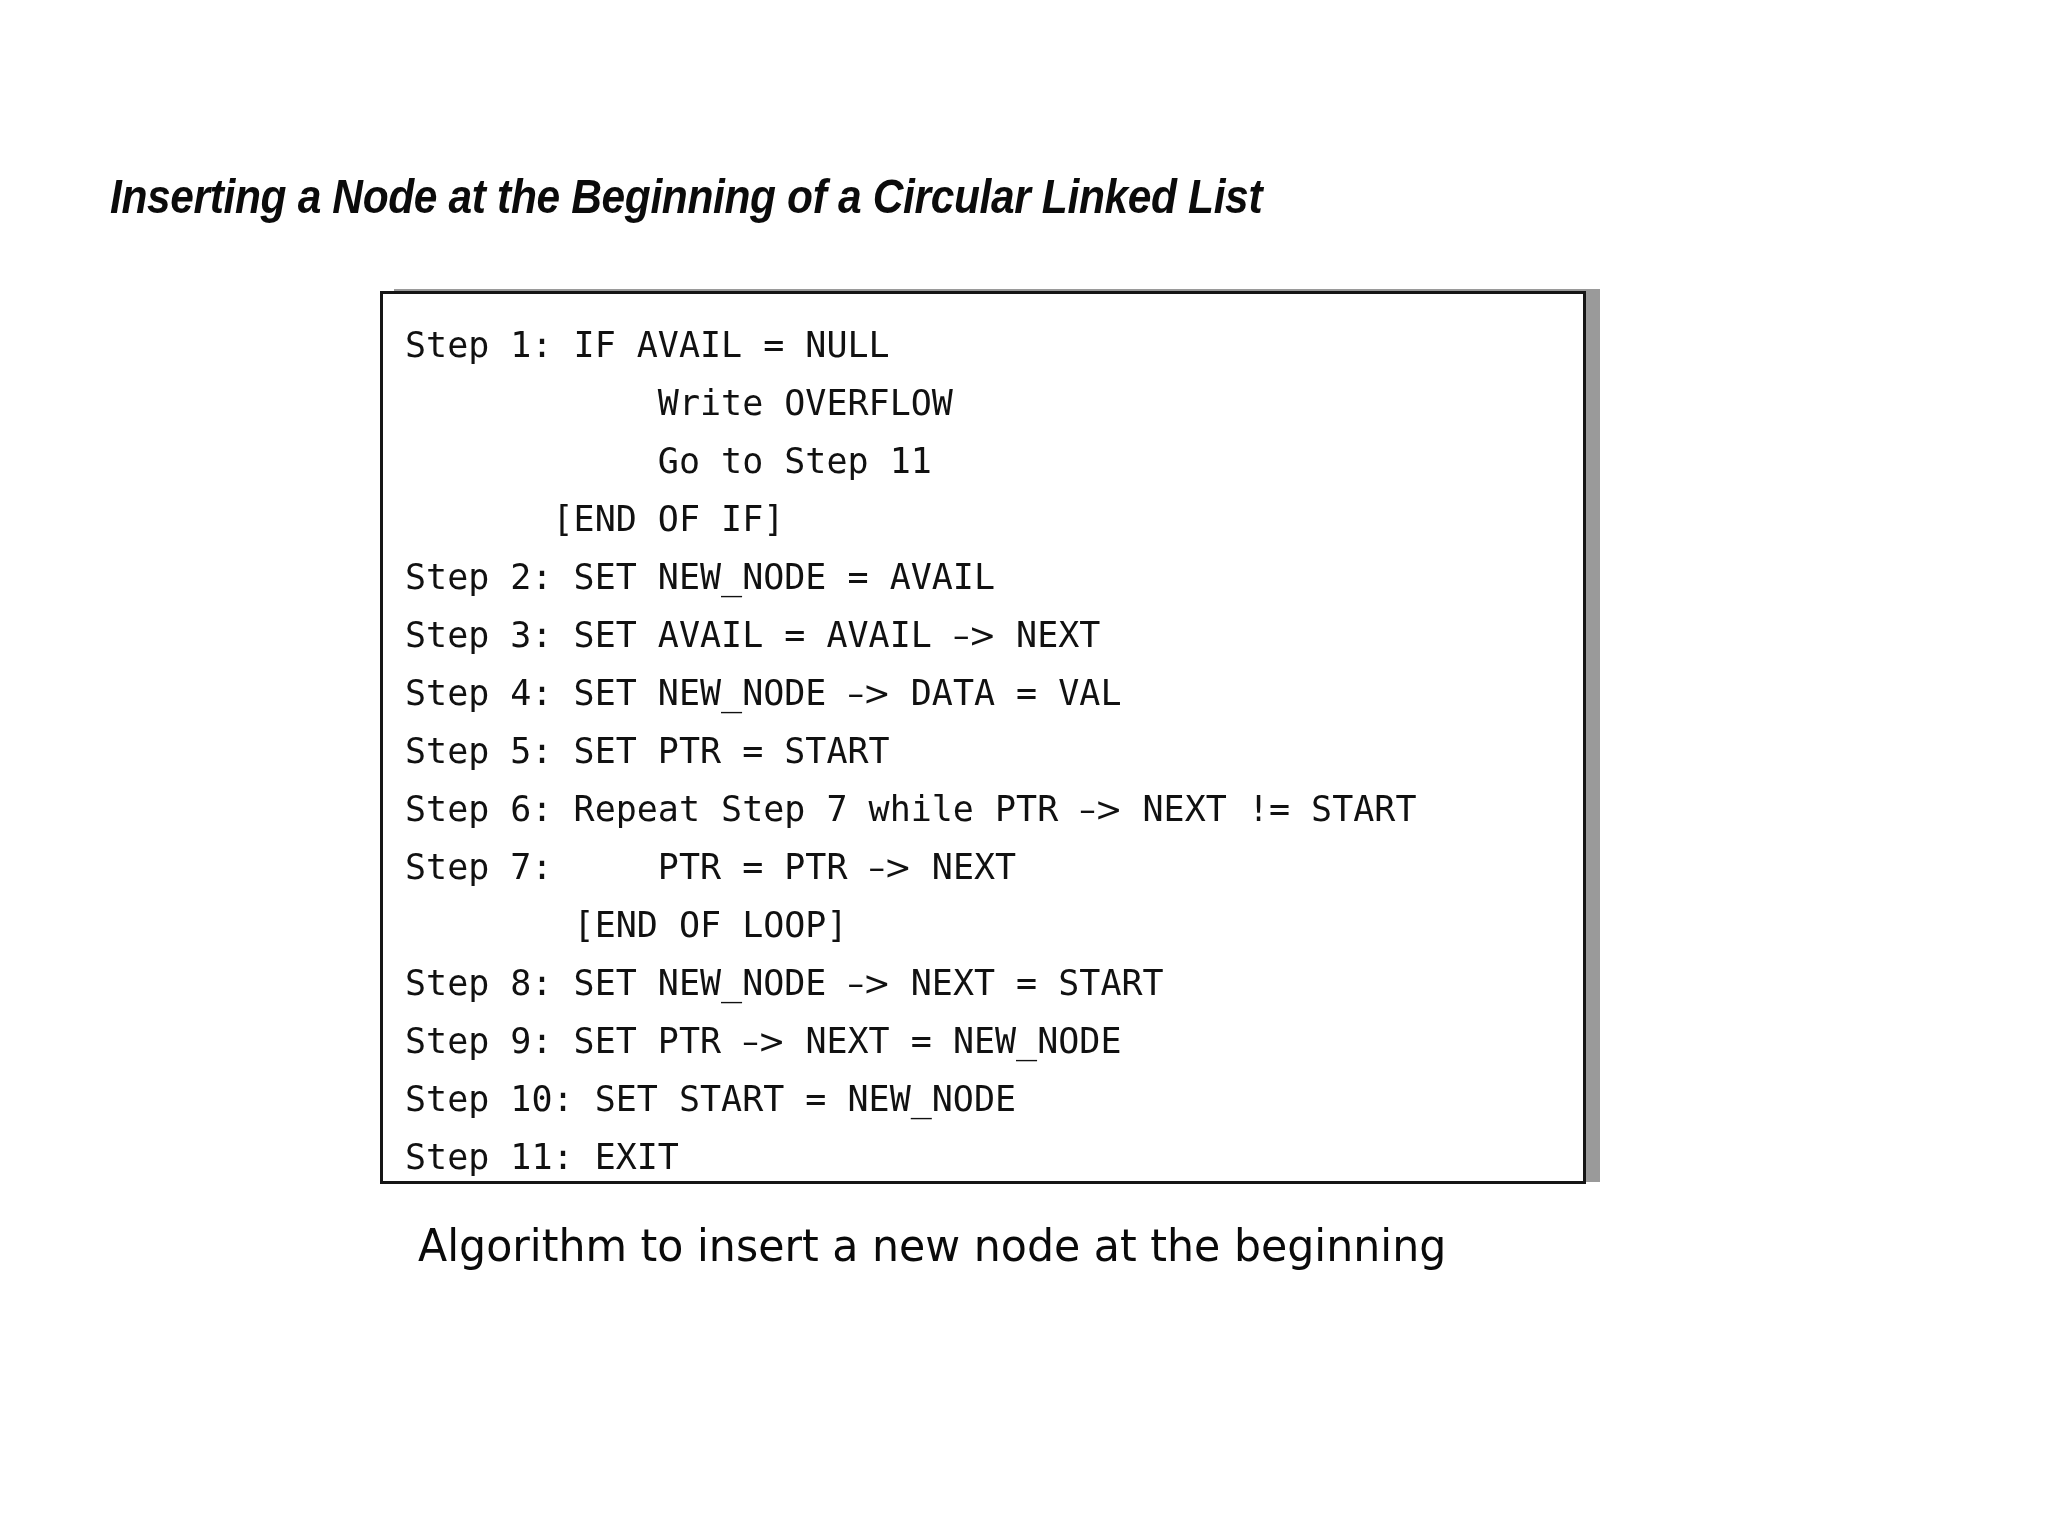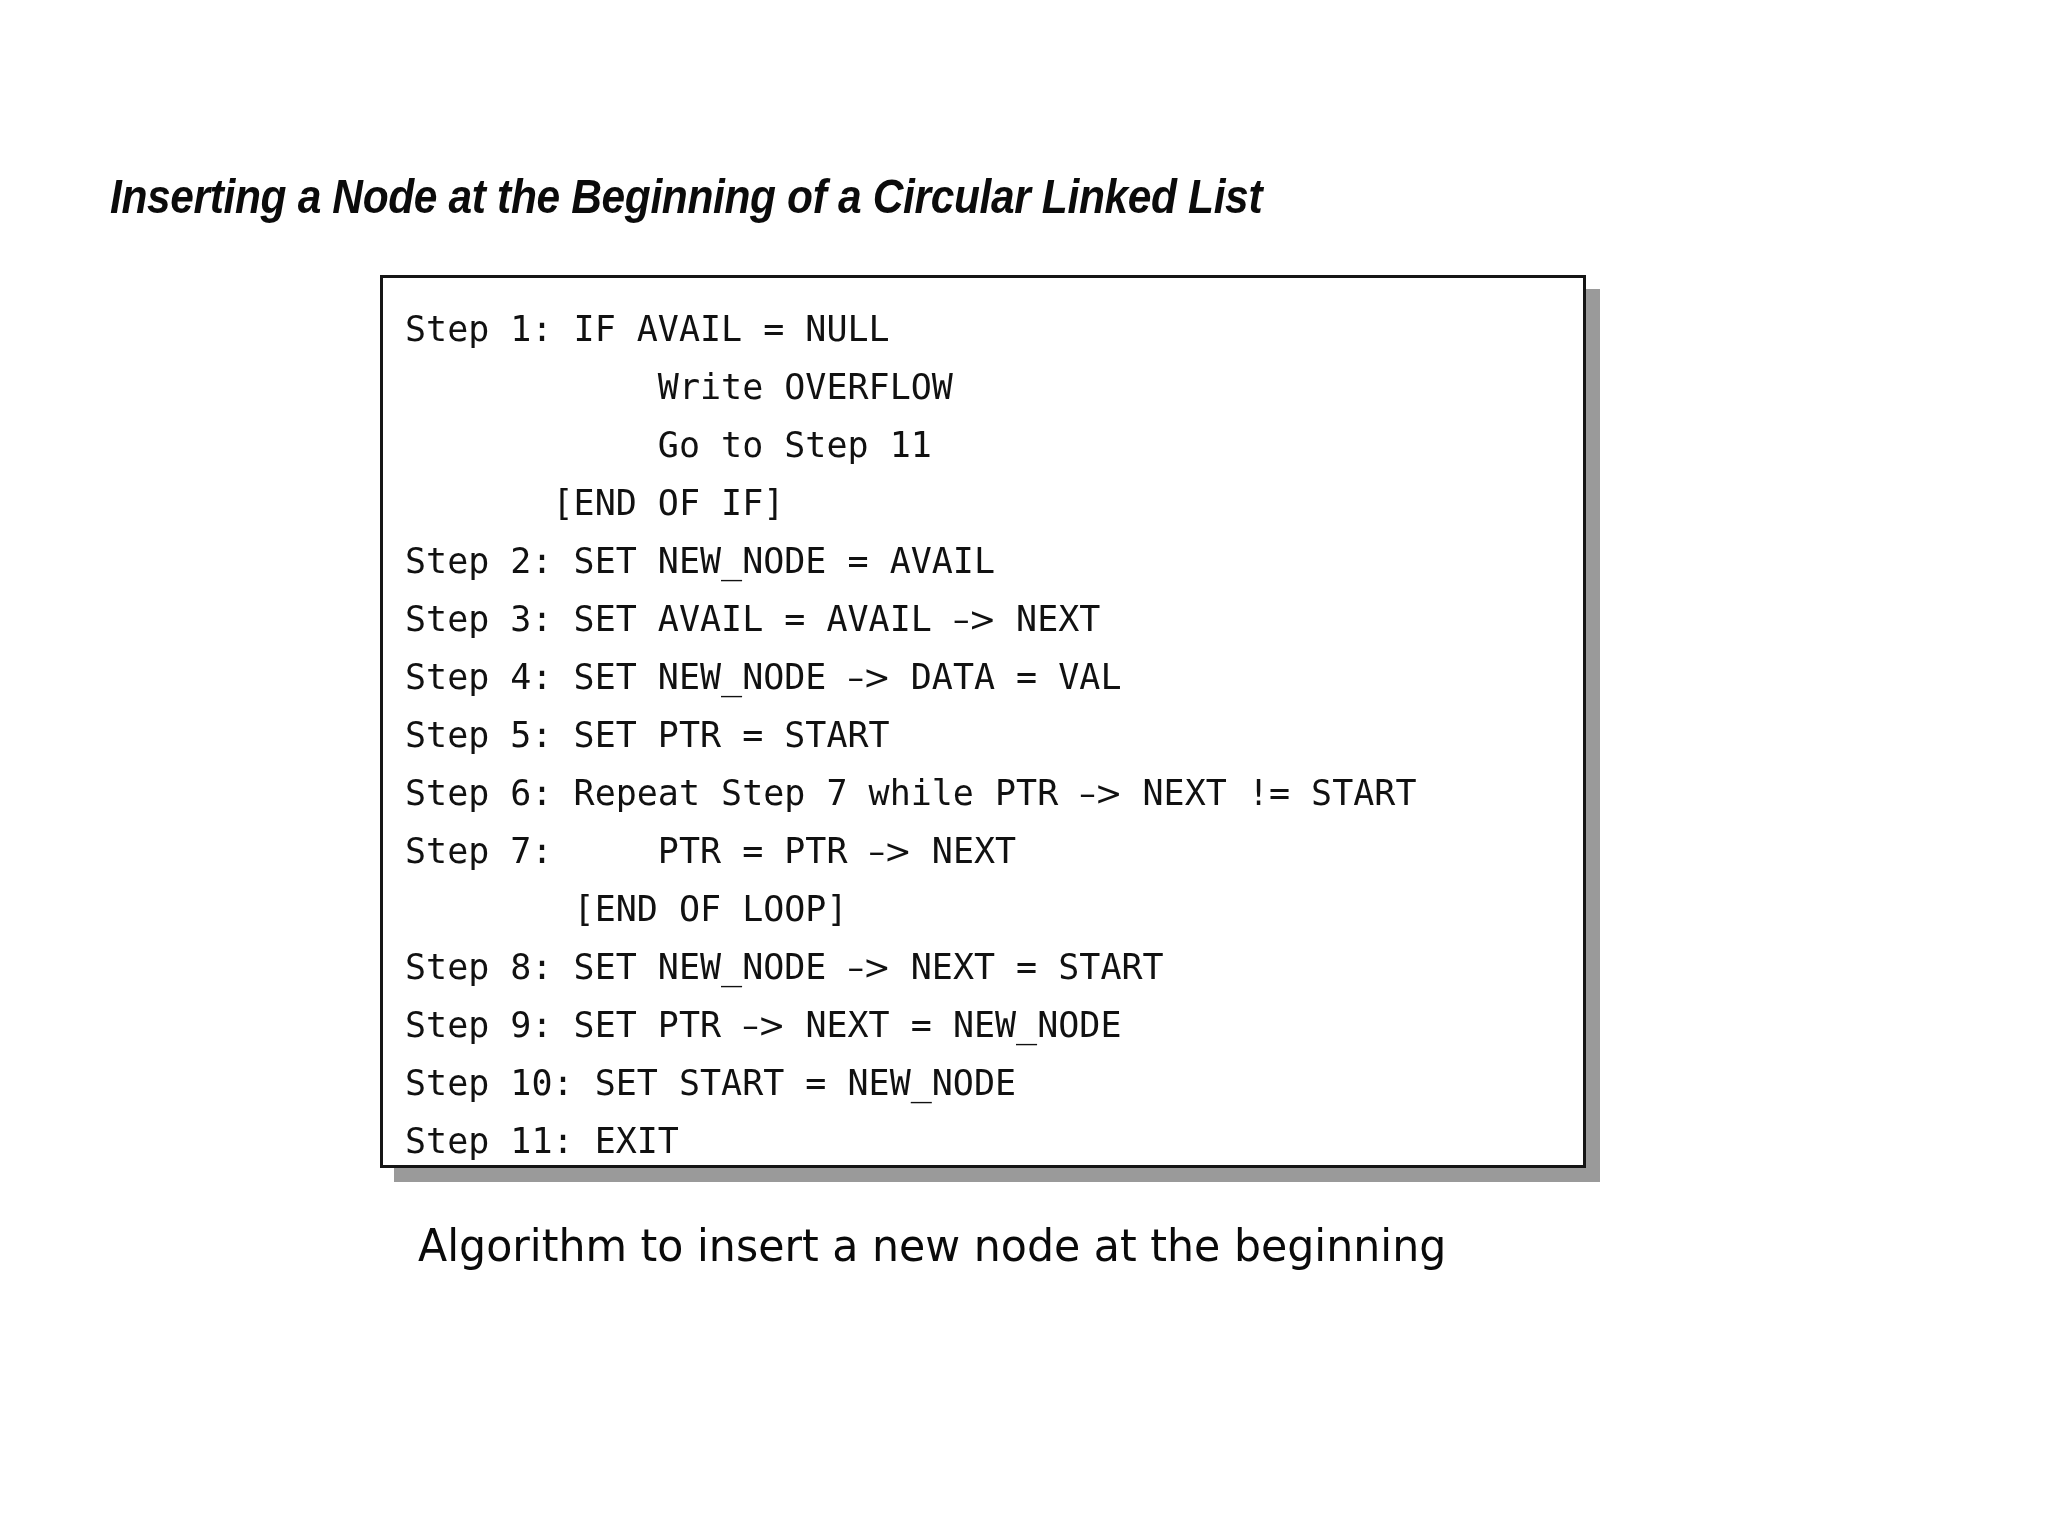--- a/index.html
+++ b/index.html
@@ -45,21 +45,21 @@
     position: absolute;
     left: 14px;
     top: 14px;
     width: 100%;
     height: 100%;
     background: #9a9a9a;
   }
   #algorithm-box {
     position: absolute;
     left: 0;
-    top: 0;
+    top: 16px;
     width: 100%;
     height: 100%;
     box-sizing: border-box;
     background: #ffffff;
     border: 3px solid #151515;
   }
 
   
   #algorithm-code {
     position: absolute;

